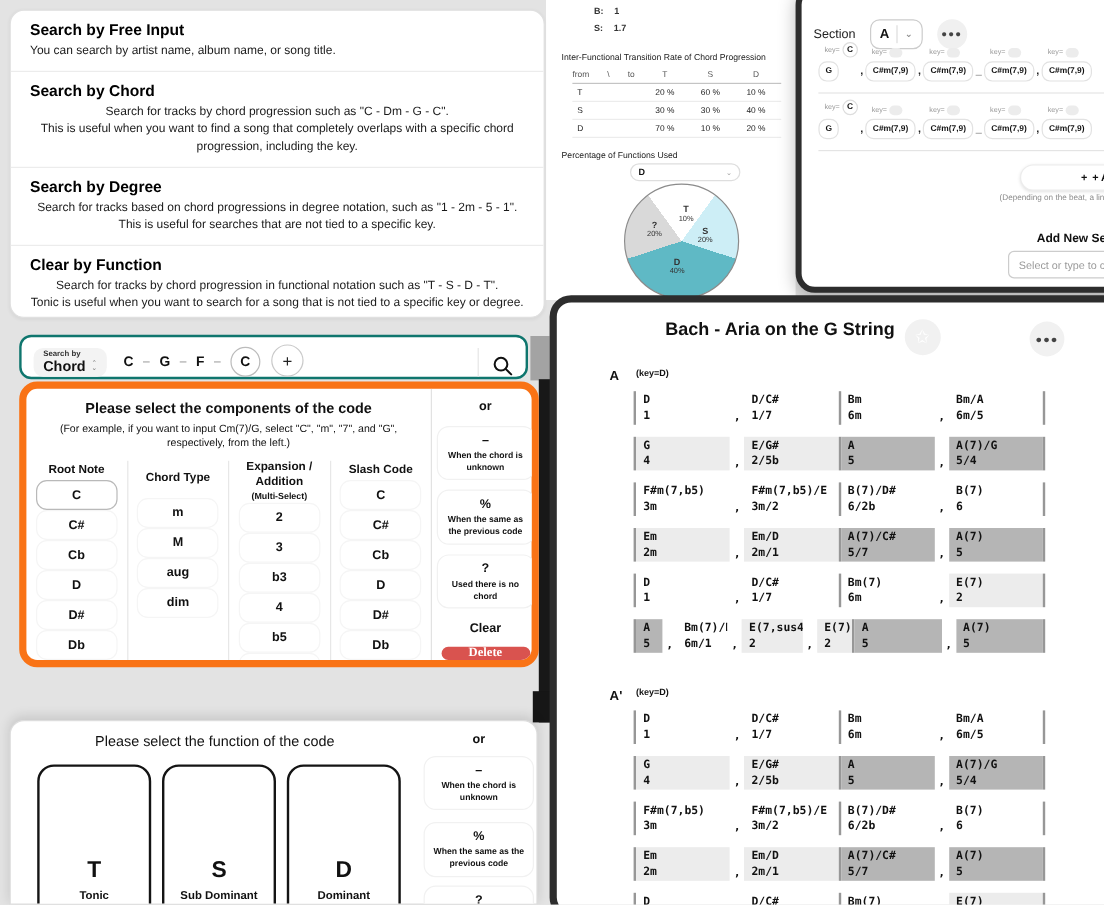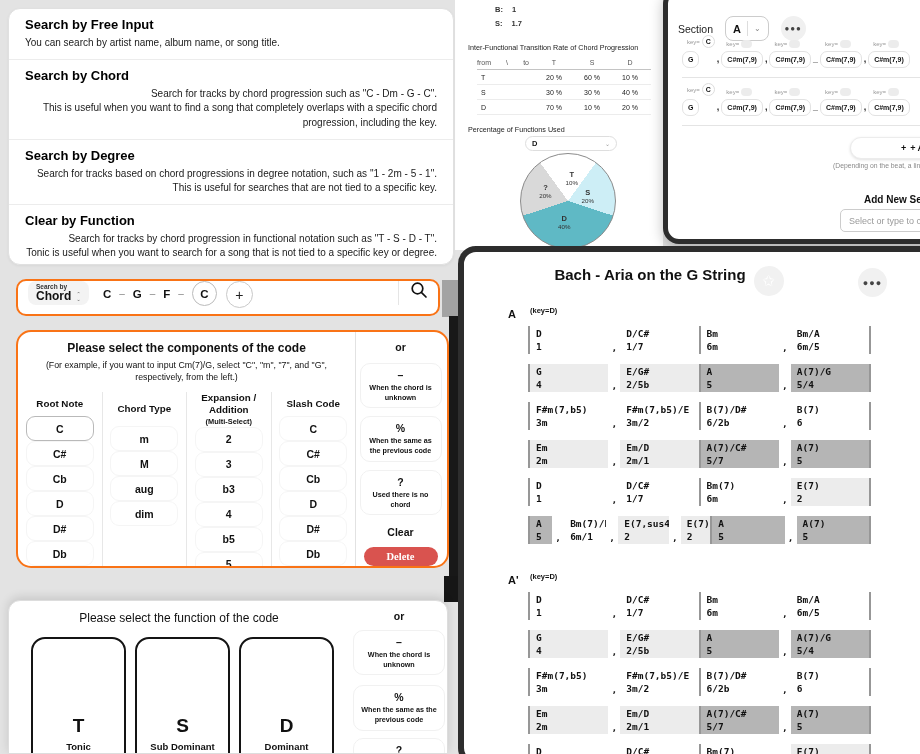--- a/index.html
+++ b/index.html
@@ -8,21 +8,21 @@
 
 
 .panel{position:absolute;background:#fff}
 .strip{position:absolute}
 
 
 #help-panel{left:8px;top:8px;width:446px;height:257px;border:1px solid #e0e0e0;border-radius:12px;overflow:hidden;box-shadow:0 1px 3px rgba(0,0,0,.05);z-index:4}
 .hp-sec{padding:8px 16px 9px;border-bottom:1px solid #ececec}
 .hp-sec h3{font-size:13px;margin-bottom:4px;color:#000}
 .hp-sec p{font-size:10px;line-height:1.42;color:#1a1a1a}
-.hp-sec.center p{text-align:right}
+.hp-sec.center p{text-align:center}
 
 
 #stats-panel{left:455px;top:0;width:208px;height:250px;z-index:1}
 .sp-stat{position:absolute;left:40px;font-size:7.5px;font-weight:bold;color:#333;display:flex;gap:9px}
 .sp-title{position:absolute;left:13px;font-size:7.2px;color:#222}
 .sp-table{position:absolute;left:22px;top:55px;width:174px;font-size:7px;color:#222}
 .sp-tr{display:grid;grid-template-columns:58px 38px 38px 38px;height:15px;align-items:center;border-bottom:1px solid #ececec}
 .sp-tr.head{border-bottom:1px solid #c4c4c4;color:#555}
 .sp-tr span{text-align:center}
 .sp-corner{display:flex;justify-content:space-between;padding-right:6px;color:#555}
@@ -51,37 +51,37 @@
 .se-keyempty{width:11px;height:8px;border-radius:5px;background:#ececec}
 .se-chip{border:1px solid #e2e2e2;border-radius:7px;background:#fff;font-size:7px;font-weight:bold;padding:4px 5px;white-space:nowrap}
 .se-sep{font-size:9px;font-weight:bold;padding:0 2px 4px;color:#222}
 .se-addline{position:absolute;left:182px;top:144px;width:178px;height:22px;border:1px solid #ececec;border-radius:12px;box-shadow:0 1px 3px rgba(0,0,0,.12);background:#fff;font-size:9px;font-weight:bold;display:flex;align-items:center;justify-content:center;gap:4px}
 .se-note{position:absolute;left:165px;top:169px;font-size:6.8px;color:#8a8a8a;white-space:nowrap}
 .se-addsec{position:absolute;left:196px;top:201px;font-size:10px;font-weight:bold;white-space:nowrap}
 .se-input{position:absolute;left:172px;top:216px;width:230px;height:23px;border:1px solid #ccc;border-radius:5px;font-size:9px;color:#555;padding:0 8px;font-family:"Liberation Sans",sans-serif}
 .se-input::placeholder{color:#9a9a9a}
 
 
-#search-bar{left:16px;top:279px;width:424px;height:37px;border:2px solid #f97316;border-radius:10px;display:flex;align-items:flex-start;padding:0 10px;z-index:7}
+#search-bar{left:16px;top:279px;width:424px;height:37px;border:2px solid #0f766e;border-radius:10px;display:flex;align-items:flex-end;padding:0 10px;z-index:7}
 .sb-mode{background:#f3f3f3;border-radius:8px;padding:2px 8px;display:flex;flex-direction:column;line-height:1.1}
 .sb-mode .top{font-size:6.5px;font-weight:bold;color:#333}
 .sb-mode .row{display:flex;align-items:center;gap:5px}
 .sb-mode .val{font-size:12px;font-weight:bold}
 .sb-ud{display:flex;flex-direction:column;font-size:5.5px;color:#777;line-height:.8}
 .sb-chips{display:flex;align-items:center;margin-left:14px}
 .sb-chip{font-size:11.5px;font-weight:bold}
 .sb-chip.circled{width:25px;height:25px;border:1.5px solid #bbb;border-radius:50%;display:flex;align-items:center;justify-content:center}
 .sb-sep{color:#888;font-size:10px;margin:0 8px}
 .sb-plus{width:27px;height:27px;border:1.5px solid #c9c9c9;border-radius:50%;display:flex;align-items:center;justify-content:center;font-size:14px;color:#222;margin-left:9px;background:#fff}
 .sb-spacer{flex:1}
 .sb-div{width:1px;height:24px;background:#e5e5e5}
 .sb-search{margin-left:11px;display:flex;align-items:center}
 
 
-#chord-panel{left:16px;top:330px;width:433px;height:238px;border:2px solid #f97316;border-radius:15px;overflow:hidden;z-index:7}
+#chord-panel{left:16px;top:318px;width:433px;height:238px;border:6px solid #f97316;border-radius:15px;overflow:hidden;z-index:7}
 .cp-main{position:absolute;left:0;top:0;width:337px;height:100%}
 .cp-title{text-align:center;font-size:12px;font-weight:bold;margin-top:9px}
 .cp-sub{text-align:center;font-size:8.8px;line-height:1.4;margin-top:4px;padding:0 18px;color:#111}
 .cp-cols{position:absolute;left:0;top:60px;bottom:0;width:337px;display:flex}
 .cp-col{flex:1;display:flex;flex-direction:column}
 .cp-col + .cp-col{border-left:1px solid #e7e7e7}
 .cp-colhead{height:52px;display:flex;flex-direction:column;align-items:center;justify-content:center;font-size:9.8px;font-weight:bold;text-align:center;line-height:1.25;padding:0 4px}
 .cp-colhead .sub{font-size:7.4px;margin-top:1px}
 .cp-opt{height:30px;display:flex;align-items:center;justify-content:center}
 .cp-optbox{min-width:68px;height:25px;display:flex;align-items:center;justify-content:center;font-size:10.5px;font-weight:bold;border:1px solid #f5f5f5;border-radius:9px;background:#fff}

